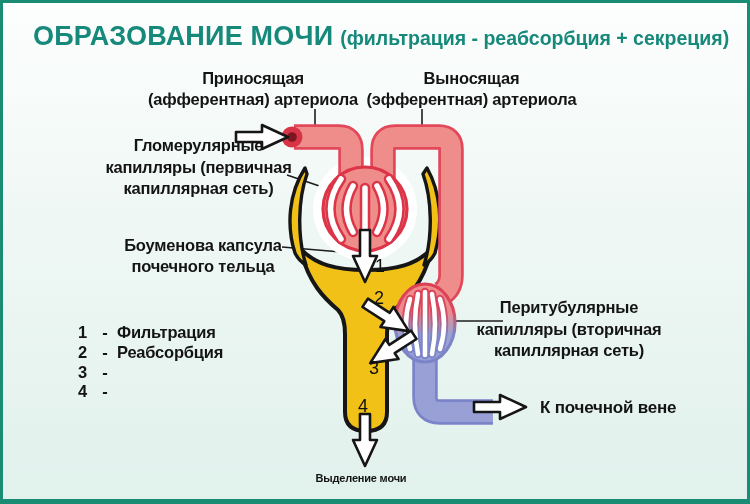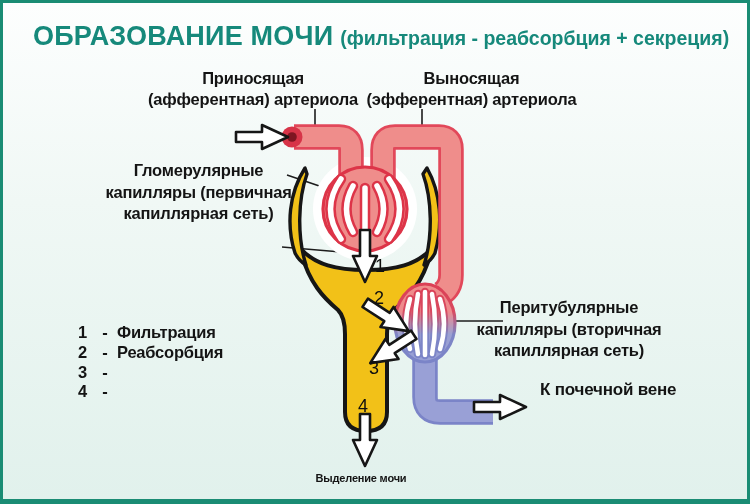--- a/index.html
+++ b/index.html
@@ -19,24 +19,24 @@
   .title-sub{font-size:19.5px;font-weight:700;margin-left:7px;}
   svg.diagram{position:absolute;left:0;top:0;z-index:1;}
   .lbl{
     position:absolute;z-index:2;color:#141414;font-weight:700;
     font-size:16.5px;line-height:21px;letter-spacing:-0.2px;text-align:center;
   }
   .lbl.small-lh{line-height:21.5px;}
   .lbl-left{text-align:left;}
   #lbl-afferent{left:120px;top:65px;width:260px;}
   #lbl-efferent{left:346px;top:65px;width:245px;}
-  #lbl-glomerular{left:88px;top:157px;width:215px;}
+  #lbl-glomerular{left:88px;top:132px;width:215px;}
   #lbl-bowman{left:95px;top:232px;width:210px;}
   #lbl-peritubular{left:468px;top:294px;width:196px;}
-  #lbl-vein{left:537px;top:376px;width:170px;}
+  #lbl-vein{left:537px;top:394px;width:170px;}
   #lbl-excretion{left:277px;top:465px;width:162px;}
   .legend{
     position:absolute;left:75px;top:320px;z-index:2;
     display:flex;flex-direction:column;gap:0;
   }
   .legend-row{
     display:grid;grid-template-columns:15px 24px auto;
     font-size:16.5px;font-weight:700;color:#141414;line-height:19.8px;
     letter-spacing:-0.2px;
   }
@@ -168,20 +168,24 @@
     <div>Выносящая</div>
     <div>(эфферентная) артериола</div>
   </div>
 
   <div class="lbl small-lh" id="lbl-glomerular">
     <div>Гломерулярные</div>
     <div>капилляры (первичная</div>
     <div>капиллярная сеть)</div>
   </div>
 
+  <div class="lbl" id="lbl-bowman">
+    <div>Боуменова капсула</div>
+    <div>почечного тельца</div>
+  </div>
 
   <div class="lbl small-lh" id="lbl-peritubular">
     <div>Перитубулярные</div>
     <div>капилляры (вторичная</div>
     <div>капиллярная сеть)</div>
   </div>
 
   <div class="lbl lbl-left" id="lbl-vein" style="font-size:17px;">К почечной вене</div>
 
   <div class="lbl" id="lbl-excretion" style="font-size:11px;">Выделение мочи</div>

